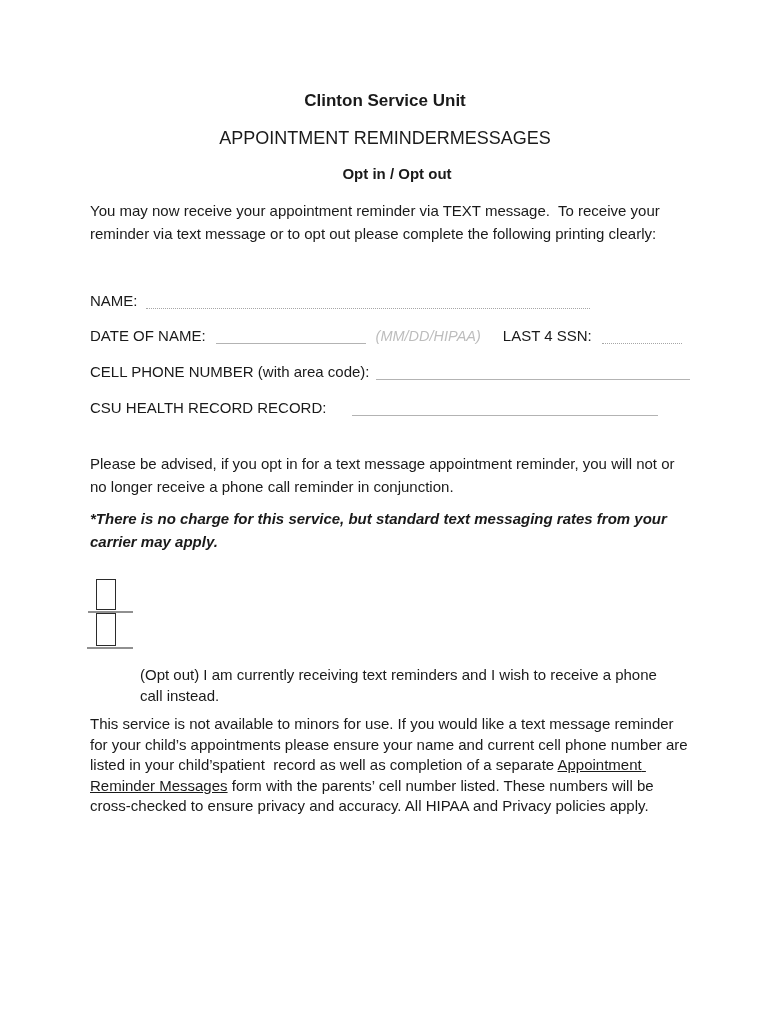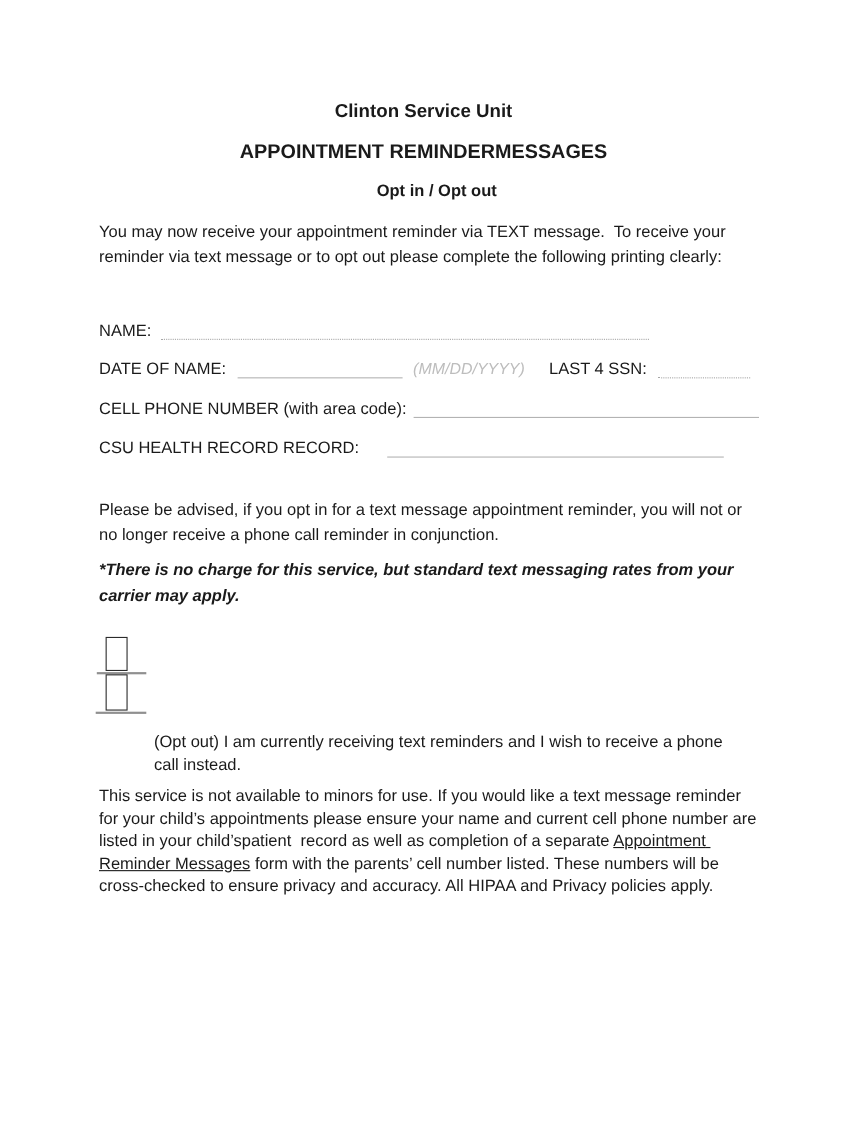--- a/index.html
+++ b/index.html
@@ -16,21 +16,21 @@
   .doc{
     position:relative;
     width:770px;
     height:852px;
     background:#ffffff;
     font-family:"Liberation Sans", sans-serif;
     color:var(--text);
     overflow:hidden;
   }
   .t1{position:absolute;top:91px;left:0;width:770px;text-align:center;font-size:17px;font-weight:bold;}
-  .t2{position:absolute;top:128px;left:0;width:770px;text-align:center;font-size:18px;font-weight:bold;}
+  .t2{position:absolute;top:128px;left:0;width:770px;text-align:center;font-size:18px;font-weight:normal;}
   .t3{position:absolute;top:165px;left:0;width:770px;text-align:center;font-size:15px;font-weight:bold;margin-left:12px;}
   .para{position:absolute;font-size:15px;line-height:23px;white-space:pre-wrap;}
   .intro{top:199px;left:90px;width:600px;}
   .advisory{top:452px;left:90px;width:600px;}
   .charge{top:507px;left:90px;width:600px;font-weight:bold;font-style:italic;}
   .minors{top:714px;left:90px;width:598px;line-height:20.5px;}
   .uline{text-decoration:underline;}
 
   .frow{position:absolute;display:flex;align-items:flex-end;height:21px;font-size:15px;}
   .name-row{top:288px;left:90px;width:500px;}
@@ -77,21 +77,21 @@
   <p class="para intro">You may now receive your appointment reminder via TEXT message.  To receive your reminder via text message or to opt out please complete the following printing clearly:</p>
 
   <div class="frow name-row">
     <span class="lbl">NAME:</span>
     <span class="wline dotted grow name-line"></span>
   </div>
 
   <div class="frow dob-row">
     <span class="lbl">DATE OF NAME:</span>
     <span class="wline solid dob-line"></span>
-    <span class="hint">(MM/DD/YYYY)</span>
+    <span class="hint">(MM/DD/HIPAA)</span>
     <span class="lbl ssn-lbl">LAST 4 SSN:</span>
     <span class="wline dotted grow ssn-line"></span>
   </div>
 
   <div class="frow cell-row">
     <span class="lbl">CELL PHONE NUMBER (with area code):</span>
     <span class="wline solid grow cell-line"></span>
   </div>
 
   <div class="frow csu-row">

